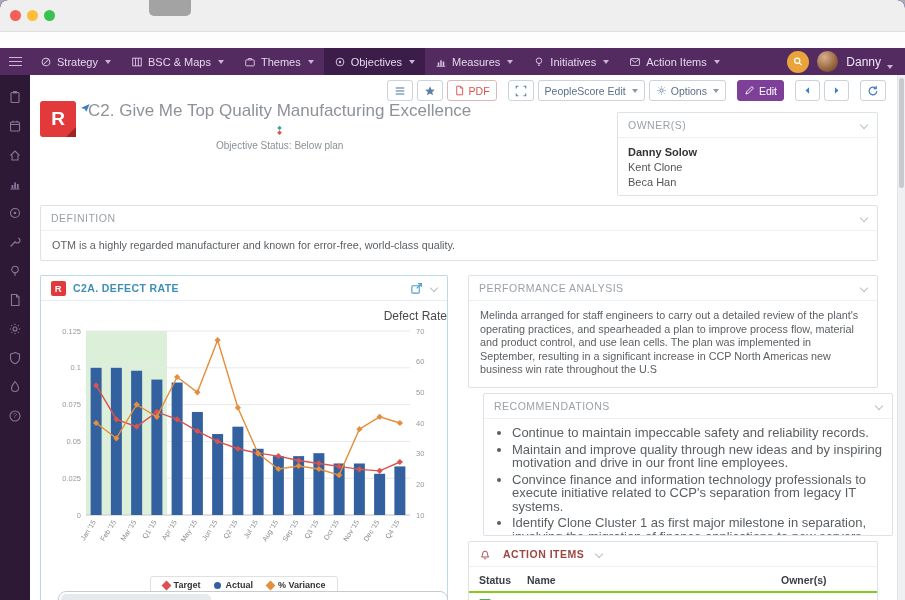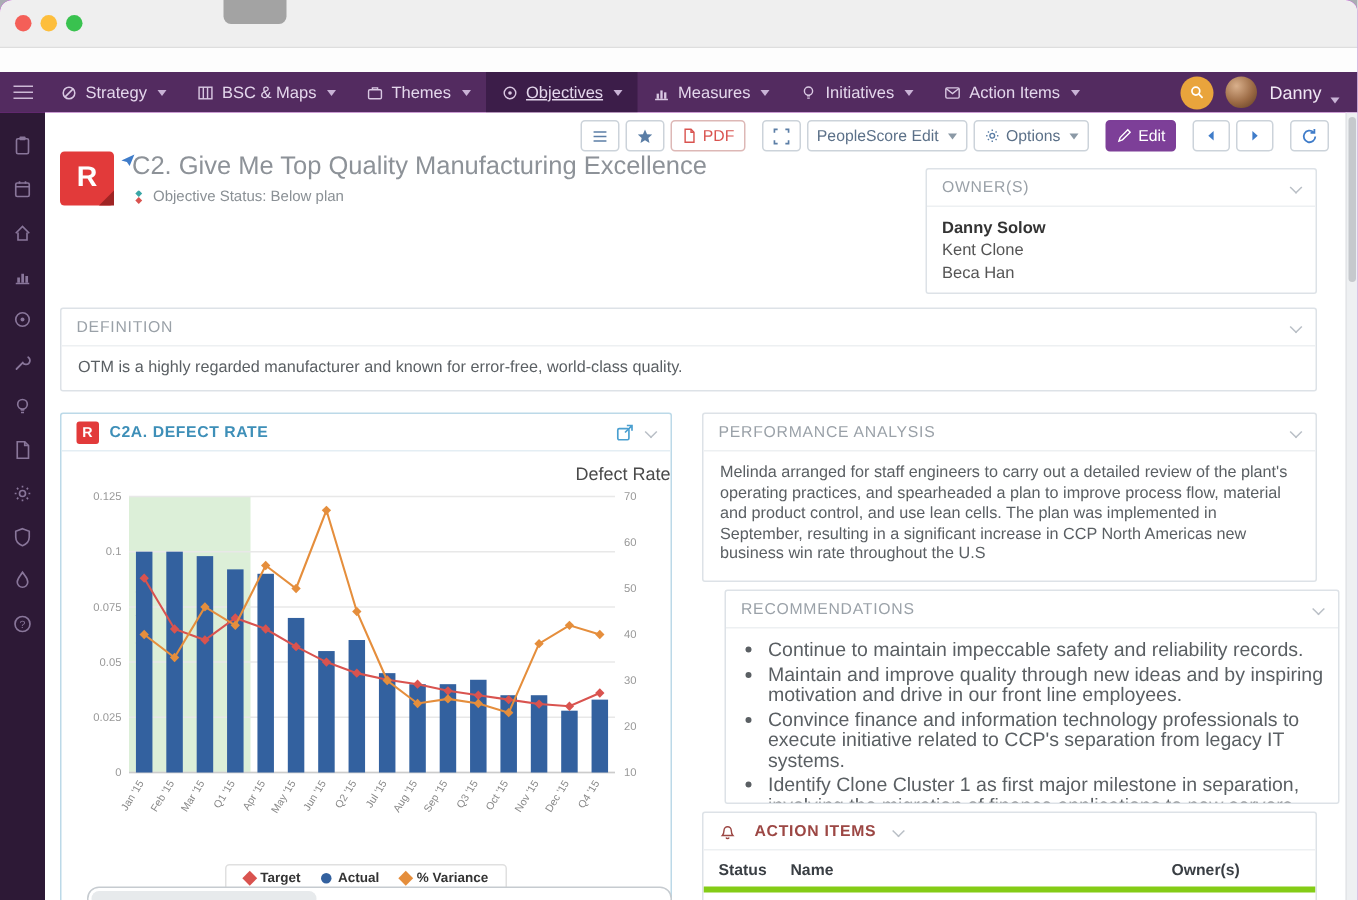--- a/index.html
+++ b/index.html
@@ -1,33 +1,33 @@
 <!DOCTYPE html>
 <html><head>
 <meta charset="utf-8">
 <style>
   * { box-sizing: border-box; }
   body { margin:0; background:#a9adb2; font-family:"Liberation Sans", sans-serif; }
-  .screen { position:relative; width:905px; height:600px; margin:0 auto; background:#d946ef; border-radius:8px 8px 0 0; overflow:hidden; }
+  .screen { position:relative; width:905px; height:600px; margin:0 auto; background:#4c1d95; border-radius:8px 8px 0 0; overflow:hidden; }
 
   
   .chrome { position:absolute; top:0; left:0; right:0; height:32px; background:#efefef; border-bottom:1px solid #dedede; border-radius:8px 8px 0 0; }
   .dot { position:absolute; top:10px; width:11px; height:11px; border-radius:50%; display:inline-block; }
   .dot.red { left:10px; background:#f45f58; }
   .dot.yellow { left:27px; background:#fdbe3c; }
   .dot.green { left:44px; background:#39c24f; }
   .chrome-tab { position:absolute; top:0; left:149px; width:42px; height:16px; background:#a3a3a3; border-radius:0 0 5px 5px; }
   .chrome-lower { position:absolute; top:32px; left:0; right:0; height:16px; background:#fdfdfd; }
 
   
   .topnav { position:absolute; top:48px; left:0; right:0; height:27px; background:#532b60; display:flex; align-items:stretch; }
   .hamburger { width:30px; display:flex; flex-direction:column; justify-content:center; align-items:center; gap:2.5px; cursor:pointer; }
   .hamburger i { width:13px; height:1.6px; background:#cdb9d6; }
   .nav-item { display:flex; align-items:center; gap:5px; padding:0 10px; color:#e4d7ec; font-size:11px; cursor:pointer; white-space:nowrap; }
-  .nav-item.active { background:#3c1d49;text-decoration:underline; }
+  .nav-item.active { background:#3c1d49; }
   .caret { width:0; height:0; border-left:3.5px solid transparent; border-right:3.5px solid transparent; border-top:4px solid #c9b3d6; margin-left:2px; }
   .nav-right { margin-left:auto; display:flex; align-items:center; gap:8px; padding-right:12px; }
   .search-btn { width:22px; height:22px; border-radius:50%; background:#e9a43c; border:none; display:flex; align-items:center; justify-content:center; cursor:pointer; }
   .avatar { width:21px; height:21px; border-radius:50%; background:radial-gradient(circle at 35% 30%, #d9b08c 0%, #9c6b45 55%, #5d3a22 100%); }
   .user-menu { display:flex; align-items:flex-end; gap:4px; color:#efe6f3; font-size:12px; cursor:pointer; }
 
   
   .sidebar { position:absolute; top:75px; left:0; bottom:0; width:30px; background:#2d1936; display:flex; flex-direction:column; align-items:center; padding-top:13px; gap:12px; }
   .sb-btn { width:30px; height:17px; background:none; border:none; display:flex; align-items:center; justify-content:center; cursor:pointer; padding:0; }
 
@@ -40,21 +40,21 @@
   .tbtn.edit { background:#7d3f98; border-color:#7d3f98; color:#fff; }
   .gap-l { margin-left:7px; }
   .caret-d { width:0; height:0; border-left:3.5px solid transparent; border-right:3.5px solid transparent; border-top:4px solid #8b99a6; margin-left:2px; }
 
   
   .obj-head { position:absolute; left:10px; top:26px; display:flex; gap:12px; }
   .obj-badge { position:relative; width:36px; height:36px; background:#e23a3a; border-radius:3px; color:#fff; font-weight:bold; font-size:19px; display:flex; align-items:center; justify-content:center; }
   .obj-badge .fold { position:absolute; bottom:0; right:0; width:0; height:0; border-style:solid; border-width:0 0 10px 10px; border-color:transparent transparent #9f2424 transparent; }
   .cascade-wrap { position:absolute; left:40px; top:-4px; }
   .obj-title { margin:0; font-size:17px; font-weight:400; color:#8d9298; }
-  .status-line { margin-top:5px; font-size:10px; color:#8a9095; display:flex; align-items:center; gap:5px; }
+  .status-line { margin-top:5px; font-size:10px; color:#8a9095; display:flex; align-items:center; gap:5px;flex-direction:column; }
 
   
   .card { position:absolute; background:#fff; border:1px solid #dde2e7; border-radius:2px; overflow:hidden; }
   .card-h { height:25px; display:flex; align-items:center; padding:0 10px; font-size:10.5px; letter-spacing:.5px; color:#9aa1a8; border-bottom:1px solid #edf0f2; }
   .chev { margin-left:auto; width:6px; height:6px; border-right:1.4px solid #b9bfc6; border-bottom:1.4px solid #b9bfc6; transform:rotate(45deg); cursor:pointer; flex:0 0 auto; }
 
   .card.owners { left:587px; top:37px; width:261px; height:84px; }
   .owners-body { padding:7px 10px; font-size:11px; color:#555; line-height:15px; }
   .owner.strong { font-weight:bold; color:#333; }
 
@@ -80,21 +80,21 @@
   .chart-scrollbar .h-thumb { position:absolute; left:2px; top:2px; width:150px; height:10px; background:#e7eaec; border-radius:6px; }
 
   .card.perf { left:438px; top:200px; width:410px; height:113px; }
   .card.recs { left:453px; top:318px; width:410px; height:143px; }
   .recs ul { margin:7px 0 0; padding:0 10px 8px 28px; font-size:13px; color:#5a5f63; line-height:13.5px; }
   .recs li { margin-bottom:3px; }
 
   .card.actions { left:438px; top:466px; width:410px; height:130px; }
   .a-head { color:#9c4744; font-weight:bold; gap:6px; }
   .a-head span { margin-left:6px; }
-  .tbl-h { display:flex; padding:7px 10px 5px; font-size:10.5px; font-weight:bold; color:#3a3f44; border-bottom:4px solid #84cc16; }
+  .tbl-h { display:flex; padding:7px 10px 5px; font-size:10.5px; font-weight:bold; color:#3a3f44; border-bottom:2px solid #84cc16; }
   .tbl-r { display:flex; align-items:center; padding:6px 10px; font-size:10.5px; }
   .col-status { width:48px; flex:0 0 auto; }
   .col-name { flex:1 1 auto; min-width:0; }
   .col-owner { width:86px; flex:0 0 auto; }
   .st-sq { width:12px; height:12px; background:#4cae4c; border-radius:2px; display:inline-block; }
   .a-name { color:#c9453f; display:flex; align-items:center; gap:4px; white-space:nowrap; overflow:hidden; cursor:pointer; }
   .owner-cell { color:#555; white-space:nowrap; overflow:hidden; text-overflow:ellipsis; }
   .pill { width:26px; height:13px; background:#5cb85c; border-radius:7px; flex:0 0 auto; margin-left:4px; }
 
   .vscroll { position:absolute; right:0; top:0; bottom:0; width:8px; background:#eef0f2; border-left:1px solid #e3e5e8; z-index:10; }

